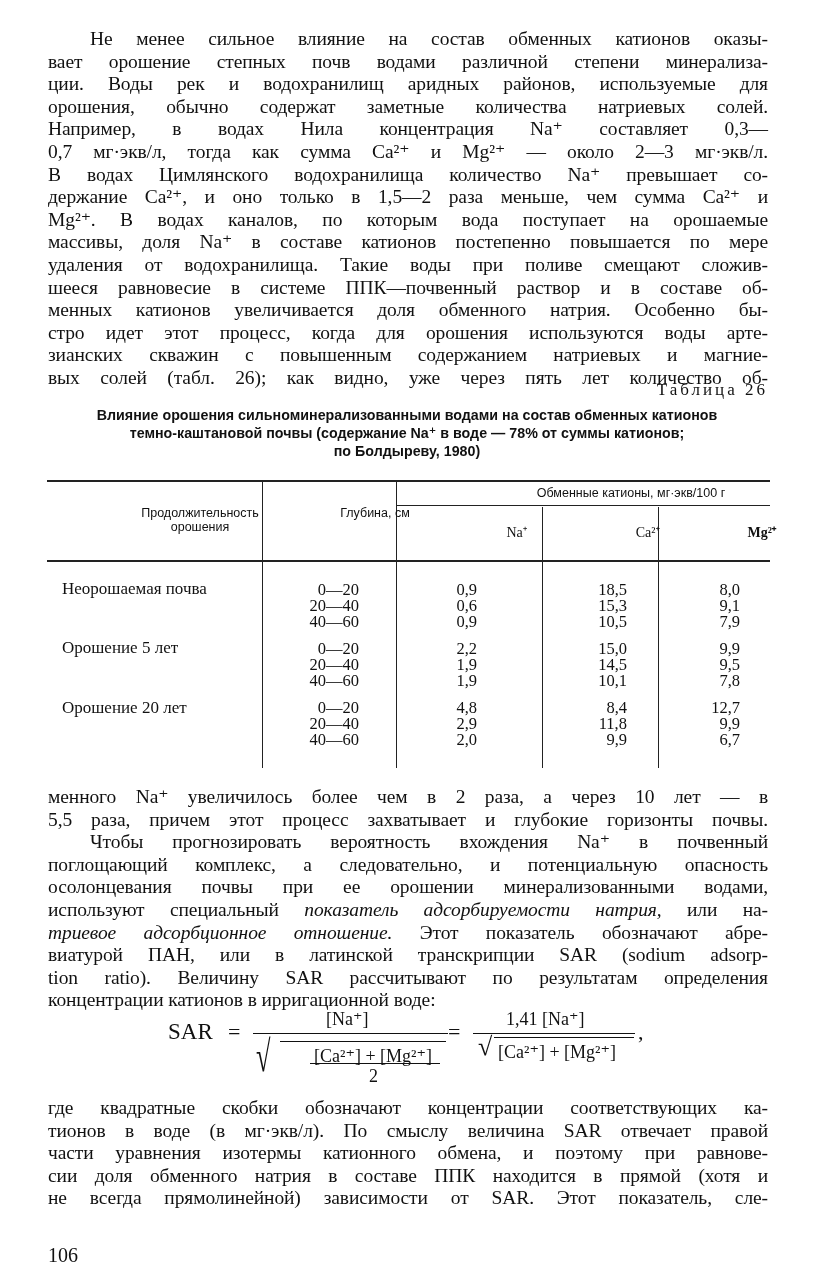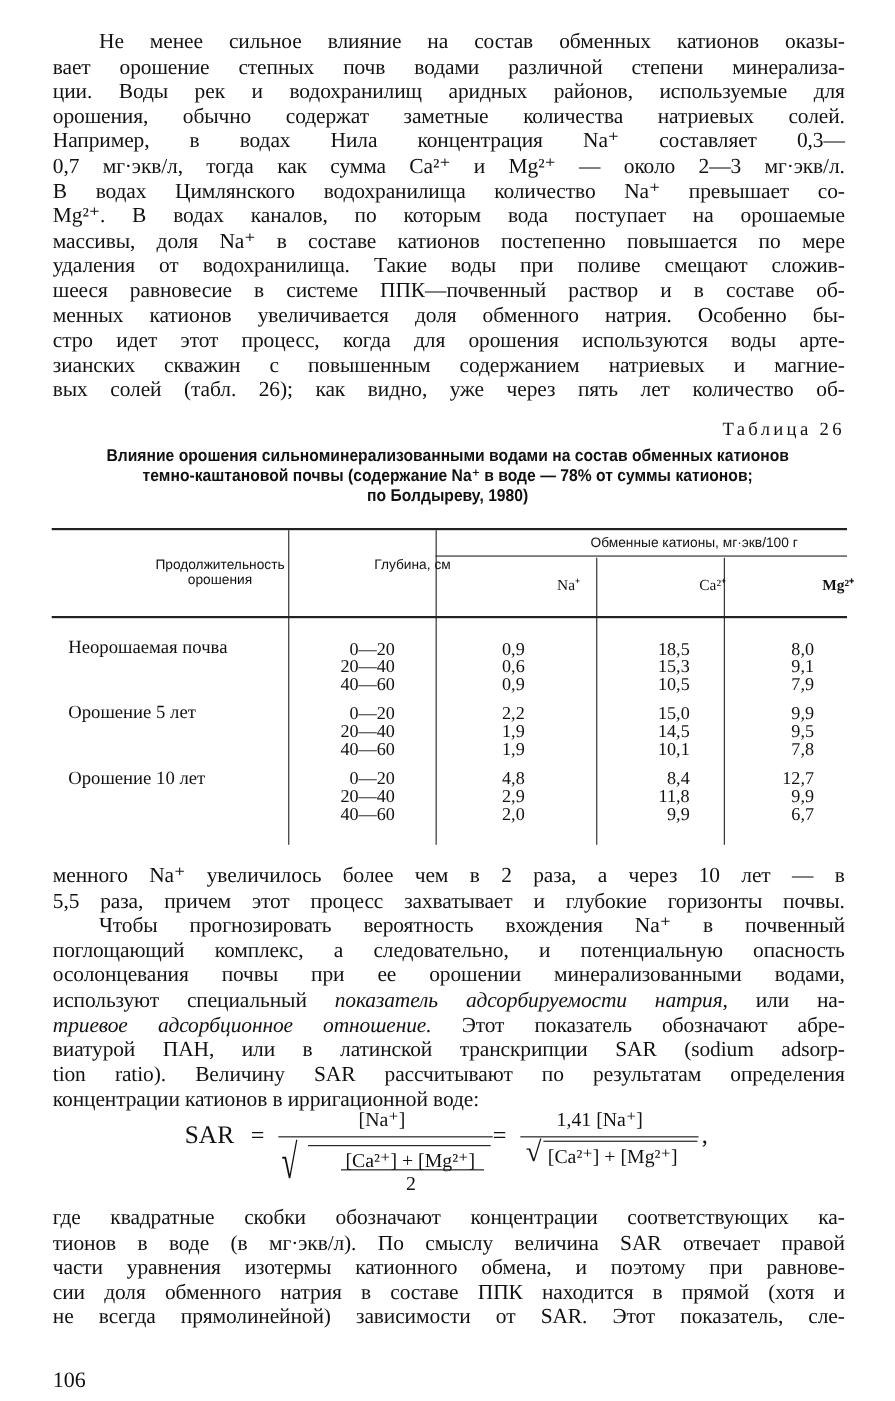--- a/index.html
+++ b/index.html
@@ -37,20 +37,21 @@
 
 <div class="page">
   <div class="para">
     <span class="line indent" style="padding-left:42px;text-indent:0">Не менее сильное влияние на состав обменных катионов оказы-</span>
     <span class="line">вает орошение степных почв водами различной степени минерализа-</span>
     <span class="line">ции. Воды рек и водохранилищ аридных районов, используемые для</span>
     <span class="line">орошения, обычно содержат заметные количества натриевых солей.</span>
     <span class="line">Например, в водах Нила концентрация Na⁺ составляет 0,3—</span>
     <span class="line">0,7 мг·экв/л, тогда как сумма Ca²⁺ и Mg²⁺ — около 2—3 мг·экв/л.</span>
     <span class="line">В водах Цимлянского водохранилища количество Na⁺ превышает со-</span>
+    <span class="line">держание Ca²⁺, и оно только в 1,5—2 раза меньше, чем сумма Ca²⁺ и</span>
     <span class="line">Mg²⁺. В водах каналов, по которым вода поступает на орошаемые</span>
     <span class="line">массивы, доля Na⁺ в составе катионов постепенно повышается по мере</span>
     <span class="line">удаления от водохранилища. Такие воды при поливе смещают сложив-</span>
     <span class="line">шееся равновесие в системе ППК—почвенный раствор и в составе об-</span>
     <span class="line">менных катионов увеличивается доля обменного натрия. Особенно бы-</span>
     <span class="line">стро идет этот процесс, когда для орошения используются воды арте-</span>
     <span class="line">зианских скважин с повышенным содержанием натриевых и магние-</span>
     <span class="line">вых солей (табл. 26); как видно, уже через пять лет количество об-</span>
   </div>
 </div>
@@ -100,21 +101,21 @@
   <div class="cell" style="left:360px;width:70px;top:160px;">2,2</div>
   <div class="cell" style="left:360px;width:70px;top:176px;">1,9</div>
   <div class="cell" style="left:360px;width:70px;top:192px;">1,9</div>
   <div class="cell" style="left:500px;width:80px;top:160px;">15,0</div>
   <div class="cell" style="left:500px;width:80px;top:176px;">14,5</div>
   <div class="cell" style="left:500px;width:80px;top:192px;">10,1</div>
   <div class="cell" style="left:620px;width:73px;top:160px;">9,9</div>
   <div class="cell" style="left:620px;width:73px;top:176px;">9,5</div>
   <div class="cell" style="left:620px;width:73px;top:192px;">7,8</div>
 
-  <div class="group-label" style="left:15px;top:218px;">Орошение 10 лет</div>
+  <div class="group-label" style="left:15px;top:218px;">Орошение 20 лет</div>
   <div class="cell" style="left:220px;width:92px;top:219px;">0—20</div>
   <div class="cell" style="left:220px;width:92px;top:235px;">20—40</div>
   <div class="cell" style="left:220px;width:92px;top:251px;">40—60</div>
   <div class="cell" style="left:360px;width:70px;top:219px;">4,8</div>
   <div class="cell" style="left:360px;width:70px;top:235px;">2,9</div>
   <div class="cell" style="left:360px;width:70px;top:251px;">2,0</div>
   <div class="cell" style="left:500px;width:80px;top:219px;">8,4</div>
   <div class="cell" style="left:500px;width:80px;top:235px;">11,8</div>
   <div class="cell" style="left:500px;width:80px;top:251px;">9,9</div>
   <div class="cell" style="left:620px;width:73px;top:219px;">12,7</div>

